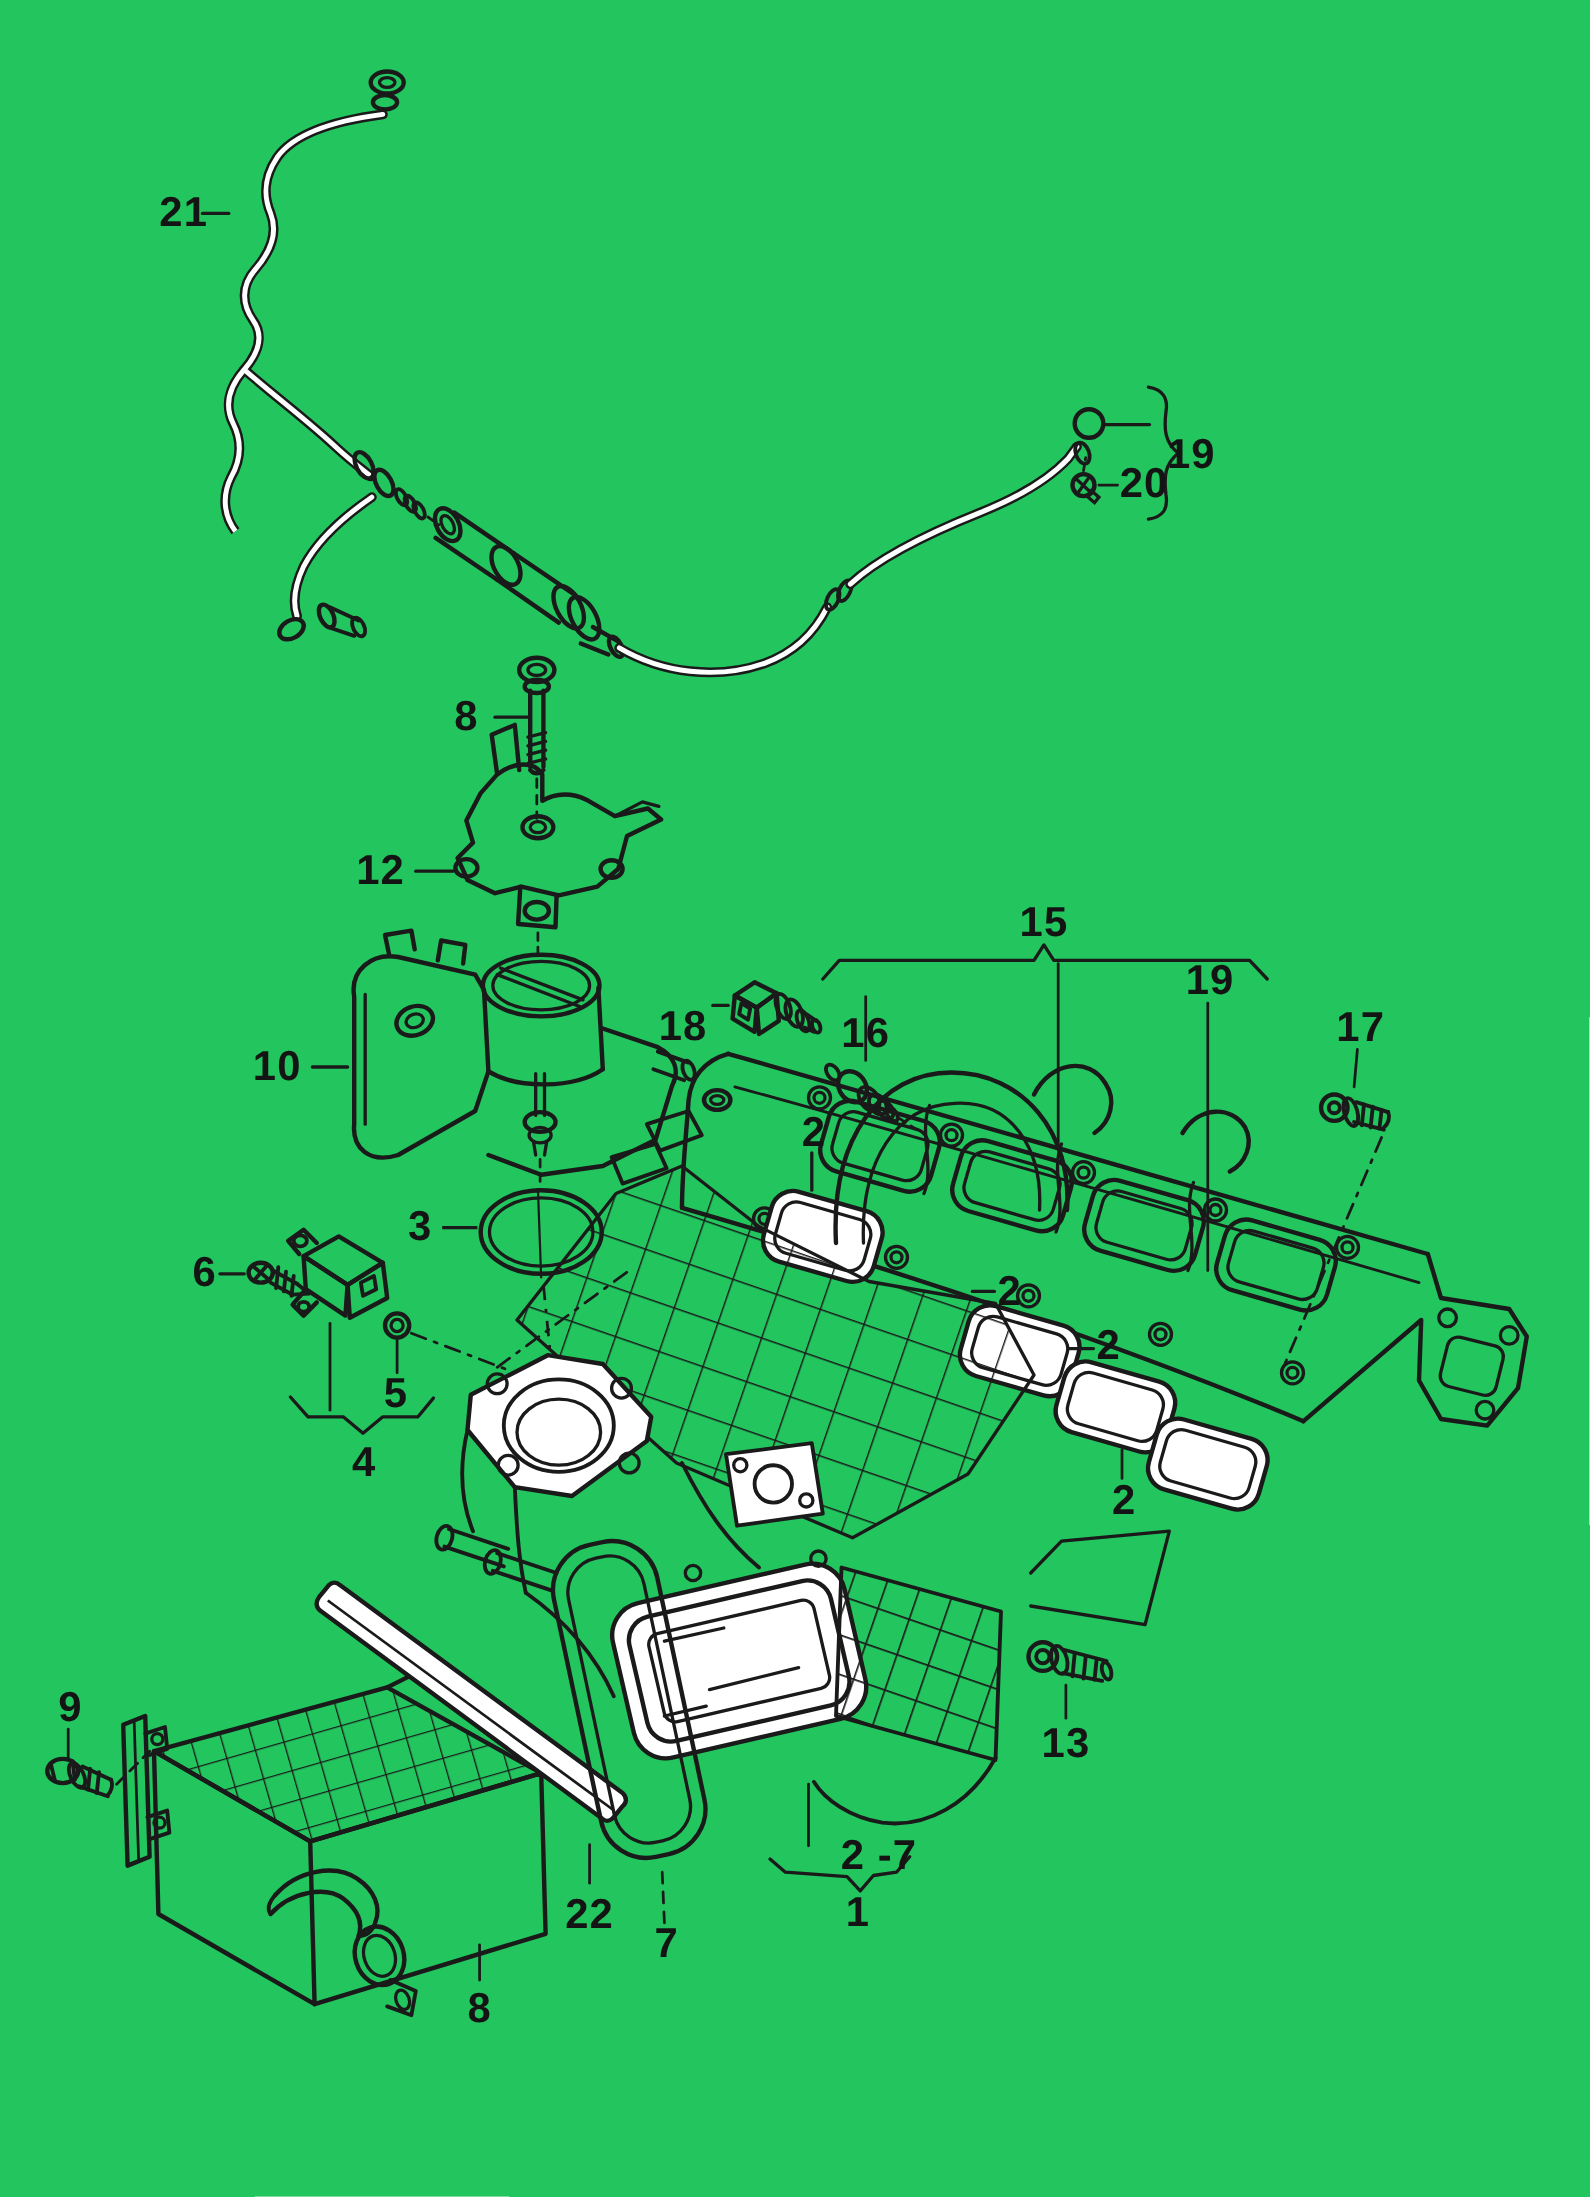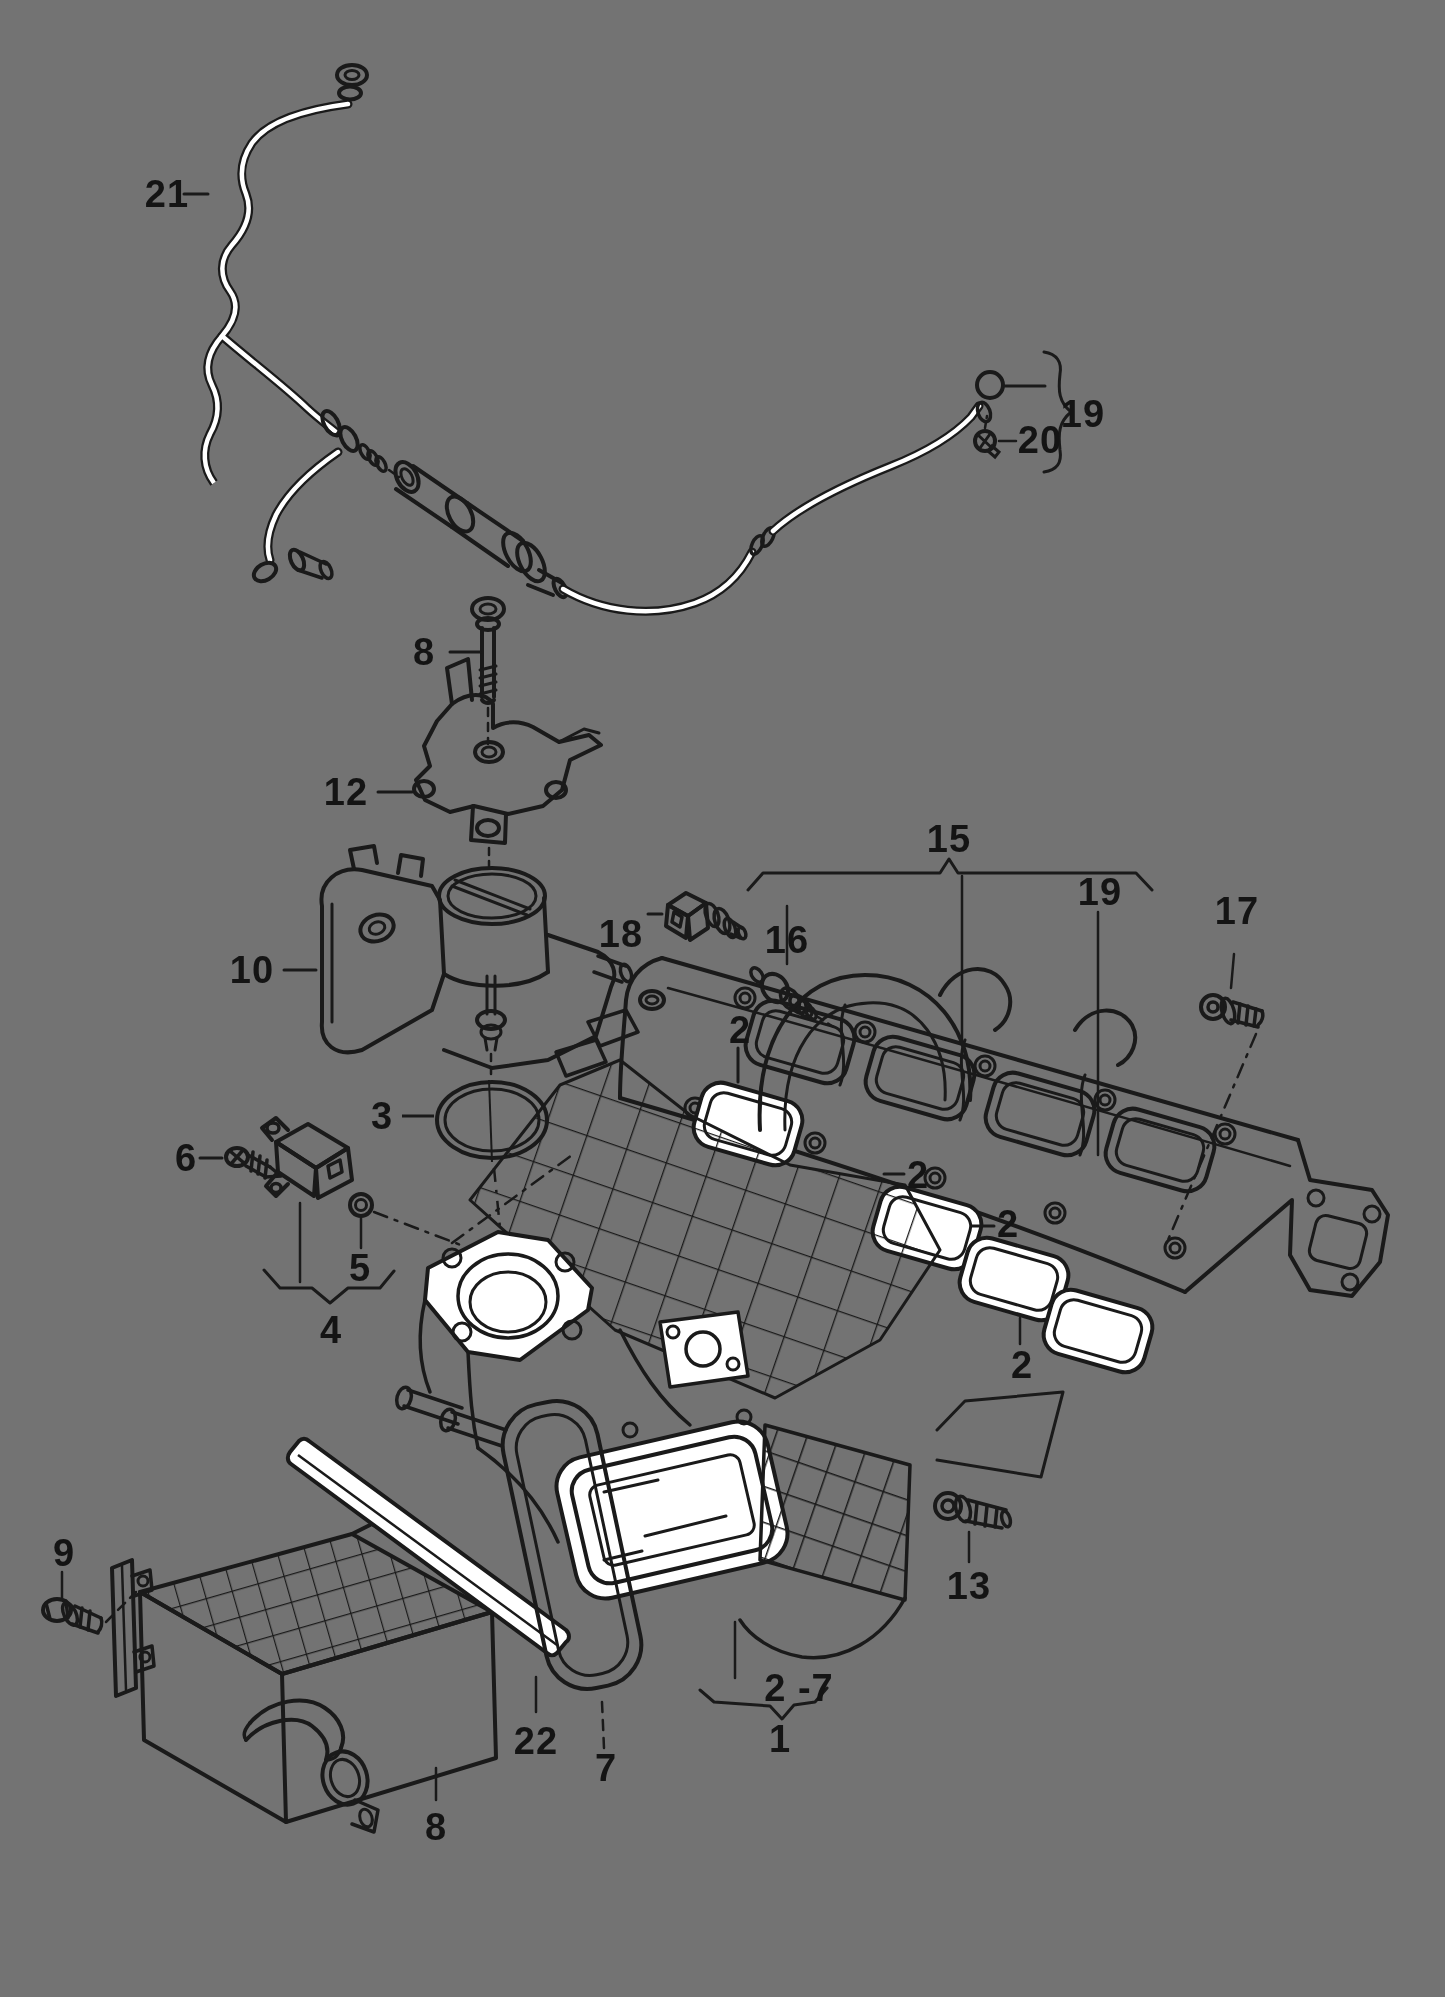--- a/index.html
+++ b/index.html
@@ -1,16 +1,16 @@
 <!DOCTYPE html>
 <html><head>
 <meta charset="utf-8">
 <style>
   html,body{margin:0;padding:0;background:#fff;}
-  .stage{position:relative;width:1445px;height:1997px;background:#737373;overflow:hidden;
+  .stage{position:relative;width:1445px;height:1997px;background:#22c55e;overflow:hidden;
          font-family:"Liberation Sans",sans-serif;}
   .stage svg{position:absolute;left:0;top:0;}
   .callout{position:absolute;transform:translate(-50%,-50%);
            font-family:"Liberation Sans",sans-serif;font-weight:700;font-size:38px;
            color:#141414;white-space:nowrap;letter-spacing:1px;cursor:pointer;}
 </style>
 </head>
 <body>
 
 <div class="stage">
@@ -412,21 +412,21 @@
 <div class="callout" style="left:167px;top:194px">21</div>
 <div class="callout" style="left:1083px;top:414px">19</div>
 <div class="callout" style="left:1040px;top:440px">20</div>
 <div class="callout" style="left:424px;top:652px">8</div>
 <div class="callout" style="left:346px;top:792px">12</div>
 <div class="callout" style="left:252px;top:970px">10</div>
 <div class="callout" style="left:621px;top:934px">18</div>
 <div class="callout" style="left:787px;top:940px">16</div>
 <div class="callout" style="left:949px;top:839px">15</div>
 <div class="callout" style="left:1100px;top:892px">19</div>
-<div class="callout" style="left:1237px;top:911px">17</div>
+<div class="callout" style="left:1237px;top:935px">17</div>
 <div class="callout" style="left:382px;top:1116px">3</div>
 <div class="callout" style="left:186px;top:1158px">6</div>
 <div class="callout" style="left:360px;top:1268px">5</div>
 <div class="callout" style="left:331px;top:1330px">4</div>
 <div class="callout" style="left:740px;top:1030px">2</div>
 <div class="callout" style="left:918px;top:1175px">2</div>
 <div class="callout" style="left:1008px;top:1224px">2</div>
 <div class="callout" style="left:1022px;top:1365px">2</div>
 <div class="callout" style="left:64px;top:1553px">9</div>
 <div class="callout" style="left:436px;top:1827px">8</div>

